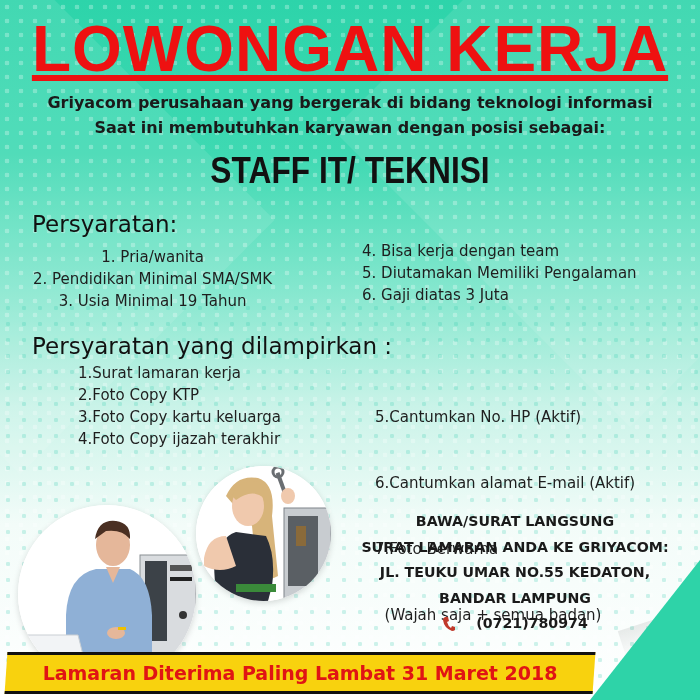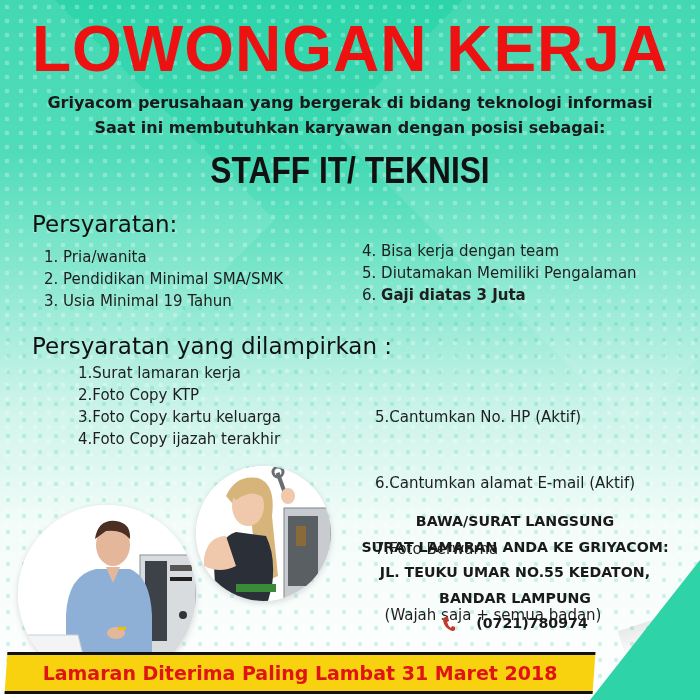--- a/index.html
+++ b/index.html
@@ -40,21 +40,21 @@
       border-bottom: 140px solid #2ed3a8;
     }
     .corner-shadow {
       position: absolute; left: 620px; top: 615px; width: 100px; height: 30px;
       background: linear-gradient(180deg, rgba(0,0,0,0.08), rgba(0,0,0,0));
       transform: rotate(-18deg);
     }
     .title {
       position: absolute; left: 0; top: 12px; width: 700px; text-align: center;
       font-family: "Liberation Sans", sans-serif; font-weight: bold;
-      font-size: 64px; color: #ee1111; letter-spacing: 1px;
+      font-size: 64px; color: #ee1111; letter-spacing: 1px; text-decoration: underline;
     }
     .intro {
       position: absolute; left: 0; top: 90px; width: 700px; text-align: center;
       font-family: "DejaVu Sans", sans-serif; font-weight: bold;
       font-size: 16px; line-height: 25px; color: #1a1a1a;
     }
     .position {
       position: absolute; left: 0; top: 150px; width: 700px; text-align: center;
       font-family: "Liberation Sans", sans-serif; font-weight: bold;
       font-size: 36px; color: #111;
@@ -62,21 +62,21 @@
     }
     .h2 {
       position: absolute; font-family: "DejaVu Sans", sans-serif; font-weight: normal;
       font-size: 23px; color: #111;
     }
     .list {
       position: absolute; font-family: "DejaVu Sans", sans-serif;
       font-size: 15px; line-height: 22px; color: #1e1e1e;
     }
     .list li { list-style: none; white-space: nowrap; }
-    .list li b { font-weight: bold; }
+    .list li b { font-weight: normal; }
     .photo {
       position: absolute; border-radius: 50%; background: #fff; overflow: hidden;
       box-shadow: 0 2px 6px rgba(0,0,0,0.15);
     }
     .address {
       position: absolute; left: 335px; top: 509px; width: 360px; text-align: center;
       font-family: "DejaVu Sans", sans-serif; font-weight: bold;
       font-size: 14.2px; line-height: 25.5px; color: #1a1a1a;
     }
     .phone { display: inline-flex; align-items: center; gap: 20px; }
@@ -107,21 +107,21 @@
   <h1 class="title">LOWONGAN KERJA</h1>
 
   <div class="intro">
     <div>Griyacom perusahaan yang bergerak di bidang teknologi informasi</div>
     <div>Saat ini membutuhkan karyawan dengan posisi sebagai:</div>
   </div>
 
   <div class="position">STAFF IT/ TEKNISI</div>
 
   <div class="h2" style="left:32px; top:211px;">Persyaratan:</div>
-  <ul class="list" style="left:44px; top:246px;">
+  <ul class="list" style="left:33px; top:246px;text-align:center;">
     <li>1. Pria/wanita</li>
     <li>2. Pendidikan Minimal SMA/SMK</li>
     <li>3. Usia Minimal 19 Tahun</li>
   </ul>
   <ul class="list" style="left:362px; top:240px;">
     <li>4. Bisa kerja dengan team</li>
     <li>5. Diutamakan Memiliki Pengalaman</li>
     <li><span>6. </span><b>Gaji diatas 3 Juta</b></li>
   </ul>
 

